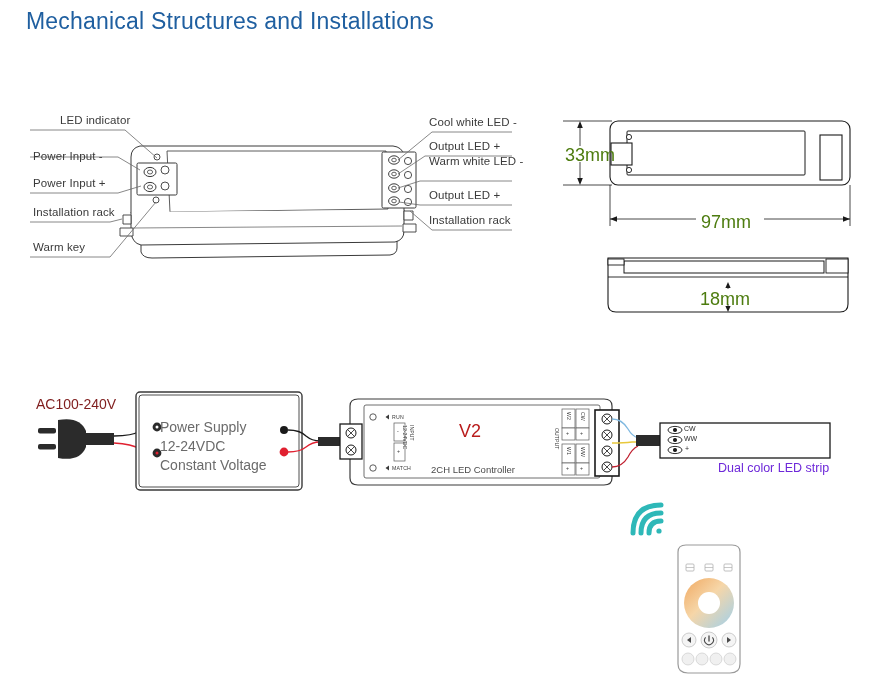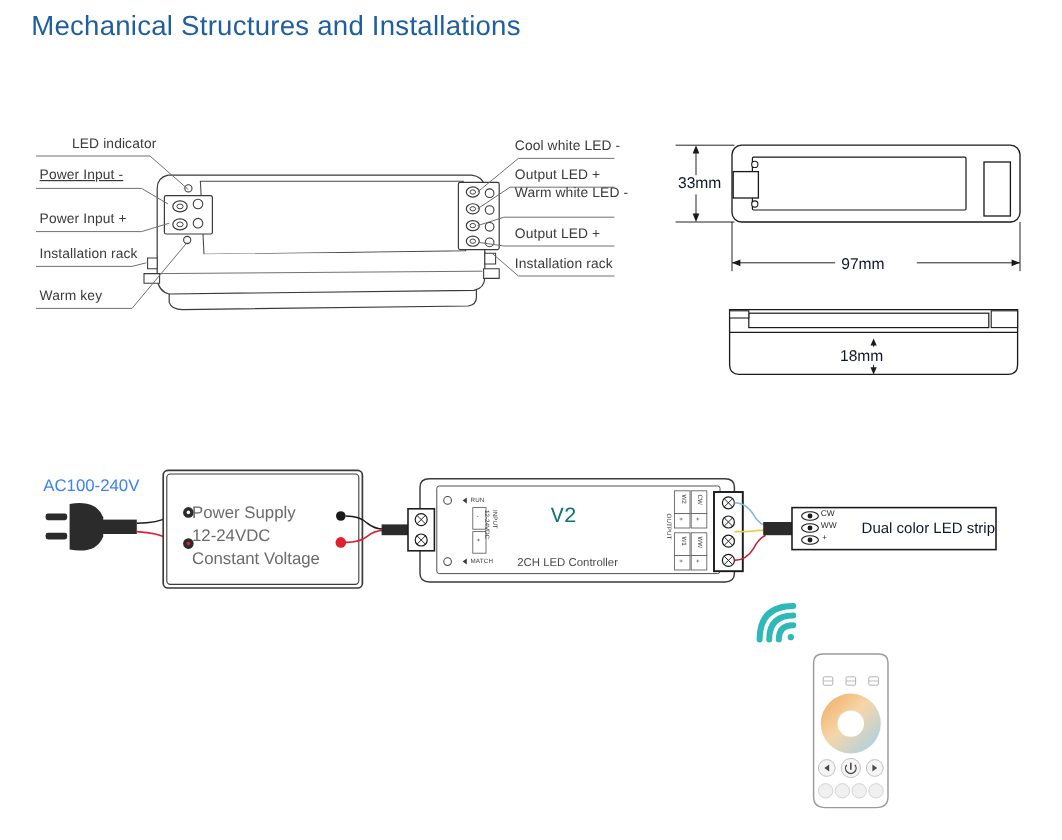--- a/index.html
+++ b/index.html
@@ -40,43 +40,42 @@
   }
   .callout-label {
     position: absolute;
     font-size: 11.5px;
     color: #3a3a3a;
     white-space: nowrap;
     letter-spacing: 0.1px;
   }
   .dim-label {
     position: absolute;
-    font-size: 13px;
-    color: #0f172a;
+    font-size: 18px;
+    color: #4d7c0f;
     white-space: nowrap;
   }
   .ps-label {
     position: absolute;
     font-size: 14px;
     color: #6b6b6b;
     white-space: nowrap;
     line-height: 19px;
   }
   .ac-label {
     position: absolute;
     font-size: 14px;
-    color: #3b82f6;
+    color: #7f1d1d;
     white-space: nowrap;
   }
   .v2-title {
     position: absolute;
     font-size: 18px;
-    color: #0f766e;
-    white-space: nowrap;
-    font-family: Liberation Mono, monospace;
+    color: #b91c1c;
+    white-space: nowrap;
   }
   .v2-sub {
     position: absolute;
     font-size: 9.5px;
     color: #4a4a4a;
     white-space: nowrap;
   }
   .tiny-label {
     position: absolute;
     font-size: 5.2px;
@@ -87,22 +86,23 @@
   .rot-label {
     position: absolute;
     font-size: 5.2px;
     color: #3a3a3a;
     white-space: nowrap;
     transform-origin: left top;
   }
   .strip-label {
     position: absolute;
     font-size: 12.5px;
-    color: #0f172a;
-    white-space: nowrap;
+    color: #6d28d9;
+    white-space: nowrap;
+    margin-top: 28px;
   }
   .pad-label {
     position: absolute;
     font-size: 7px;
     color: #2a2a2a;
     white-space: nowrap;
   }
 </style>
 </head>
 <body>
@@ -364,21 +364,21 @@
     </g>
     <g fill="#f0f0f0" stroke="#cccccc" stroke-width="0.7">
       <circle cx="688" cy="659" r="6"></circle>
       <circle cx="702" cy="659" r="6"></circle>
       <circle cx="716" cy="659" r="6"></circle>
       <circle cx="730" cy="659" r="6"></circle>
     </g>
   </svg>
 
   <div class="callout-label" style="left:33px; top:114px;margin-left:27px;">LED indicator</div>
-  <div class="callout-label" style="left:33px; top:140px;text-decoration:underline;">Power Input -</div>
+  <div class="callout-label" style="left:33px; top:150px;">Power Input -</div>
   <div class="callout-label" style="left:33px; top:177px;">Power Input +</div>
   <div class="callout-label" style="left:33px; top:206px;">Installation rack</div>
   <div class="callout-label" style="left:33px; top:241px;">Warm key</div>
 
   <div class="callout-label" style="left:429px; top:116px;">Cool white LED -</div>
   <div class="callout-label" style="left:429px; top:140px;">Output LED +</div>
   <div class="callout-label" style="left:429px; top:155px;">Warm white LED -</div>
   <div class="callout-label" style="left:429px; top:189px;">Output LED +</div>
   <div class="callout-label" style="left:429px; top:214px;">Installation rack</div>
 

